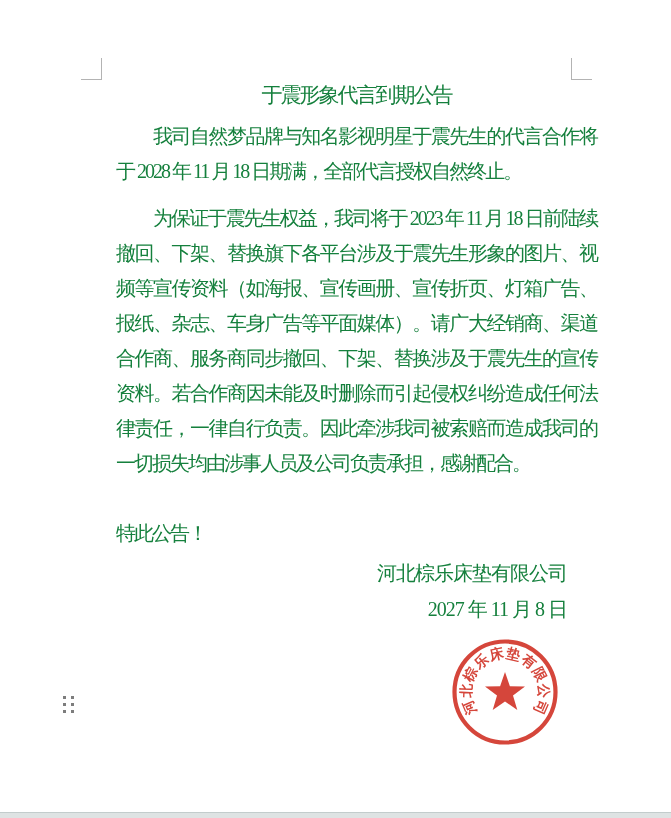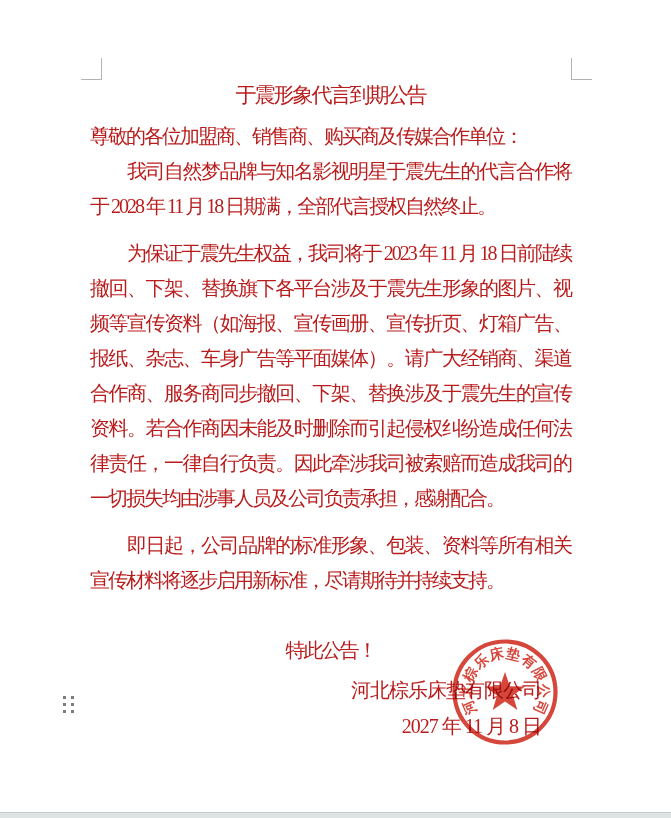--- a/index.html
+++ b/index.html
@@ -26,42 +26,42 @@
     border-bottom:1px solid #b3b3b3;
   }
   .corner-mark.tr {
     left:571px; top:58px;
     border-left:1px solid #b3b3b3;
     border-bottom:1px solid #b3b3b3;
   }
   
   .content {
     position:absolute;
-    left:90px; top:79px;
+    left:116px; top:79px;
     width:481px;
-    color:#b91c1c;
+    color:#15803d;
     font-size:20px;
     letter-spacing:-2px;
     line-height:35px;
   }
   .doc-title {
     margin:0 0 8px 0;
     font-size:21px;
     font-weight:normal;
     text-align:center;
     line-height:32px;
   }
   .content p {
     margin:0;
     text-align:justify;
     text-justify:inter-ideograph;
   }
   p.indent { text-indent:37px; }
   p.gap-before { margin-top:12px; }
-  p.closing { margin-top:35px; text-align:center; }
+  p.closing { margin-top:35px; text-align:left; }
   .signature {
     margin-top:4px;
     text-align:right;
     padding-right:30px;
     line-height:36px;
     letter-spacing:-1px;
   }
   .signature div { text-align:right; }
   
   .seal {
@@ -102,24 +102,22 @@
 </head>
 <body>
 
 <div class="page">
 
   <div class="corner-mark tl"></div>
   <div class="corner-mark tr"></div>
 
   <div class="content">
     <h1 class="doc-title">于震形象代言到期公告</h1>
-    <p class="salutation">尊敬的各位加盟商、销售商、购买商及传媒合作单位：</p>
     <p class="indent">我司自然梦品牌与知名影视明星于震先生的代言合作将于 2028 年 11 月 18 日期满，全部代言授权自然终止。</p>
     <p class="indent gap-before">为保证于震先生权益，我司将于 2023 年 11 月 18 日前陆续撤回、下架、替换旗下各平台涉及于震先生形象的图片、视频等宣传资料（如海报、宣传画册、宣传折页、灯箱广告、报纸、杂志、车身广告等平面媒体）。请广大经销商、渠道合作商、服务商同步撤回、下架、替换涉及于震先生的宣传资料。若合作商因未能及时删除而引起侵权纠纷造成任何法律责任，一律自行负责。因此牵涉我司被索赔而造成我司的一切损失均由涉事人员及公司负责承担，感谢配合。</p>
-    <p class="indent gap-before">即日起，公司品牌的标准形象、包装、资料等所有相关宣传材料将逐步启用新标准，尽请期待并持续支持。</p>
     <p class="closing">特此公告！</p>
     <div class="signature">
       <div>河北棕乐床垫有限公司</div>
       <div>2027 年 11 月 8 日</div>
     </div>
   </div>
 
   <svg class="seal" viewBox="-56 -56 112 112">
     <circle cx="0" cy="0" r="50.5" fill="none" stroke-width="4.2" style="stroke: rgb(211, 58, 46);"></circle>
     <polygon points="0,-20 -4.9,-5.8 -20,-5.5 -8,3.6 -12.3,18 0,9.4 12.3,18 8,3.6 20,-5.5 4.9,-5.8" style="fill: rgb(211, 58, 46);"></polygon>

